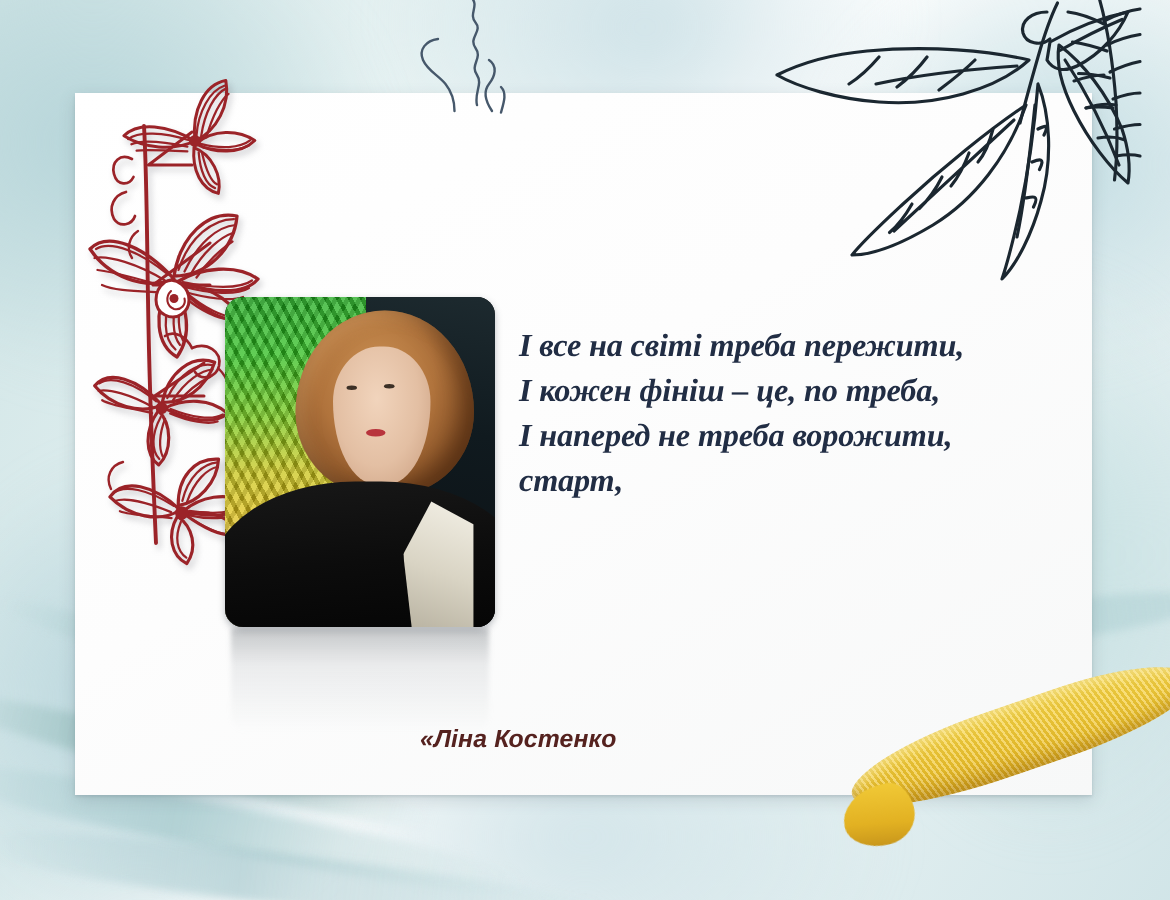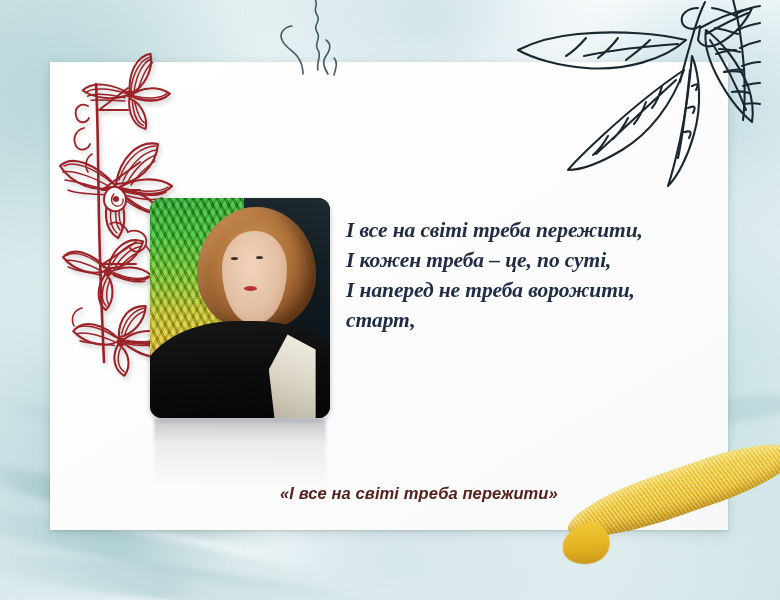--- a/index.html
+++ b/index.html
@@ -381,27 +381,27 @@
       <div class="photo-eye l"></div>
       <div class="photo-eye r"></div>
       <div class="photo-lip"></div>
       <div class="photo-jacket"></div>
       <div class="photo-collar"></div>
     </div>
   </div>
 
   <div class="poem">
     <div class="line">І все на світі треба пережити,</div>
-    <div class="line">І кожен треба – це, по суті,</div>
+    <div class="line">І кожен фініш – це, по треба,</div>
     <div class="line">І наперед не треба ворожити,</div>
     <div class="line">старт,</div>
   </div>
 
   <div class="attribution">
-    <div>«І все на світі треба пережити»</div>
+    <div>«Ліна Костенко</div>
   </div>
 
   <div class="brush">
     <div class="brush-body"></div>
     <div class="brush-tip"></div>
   </div>
 
 </div>
 
 </body></html>

